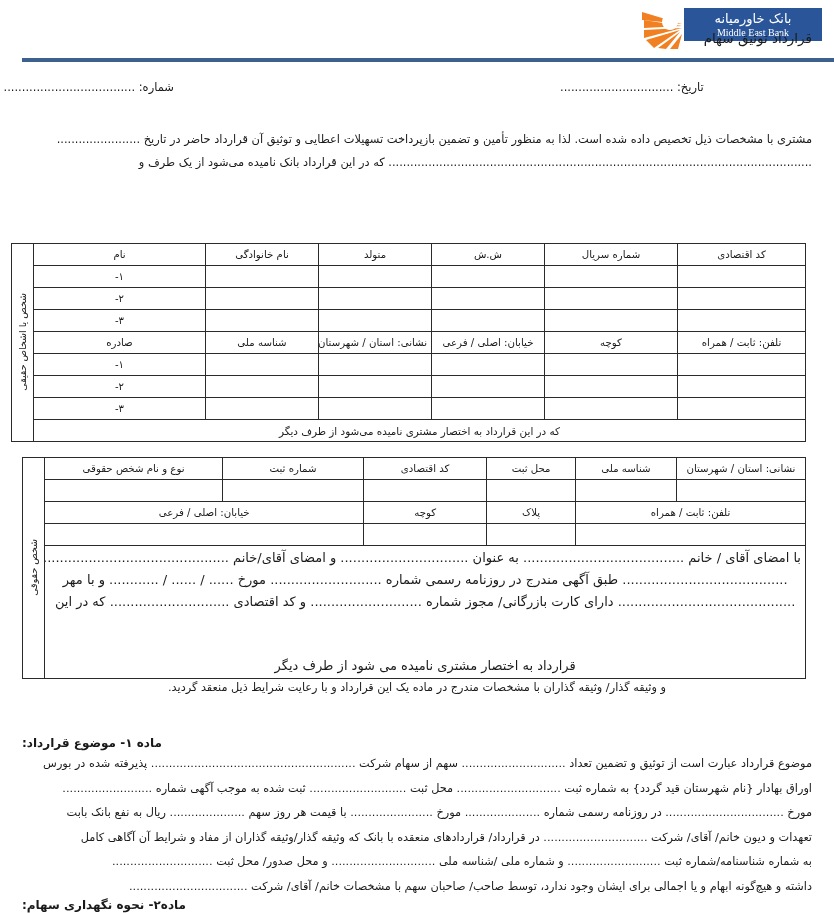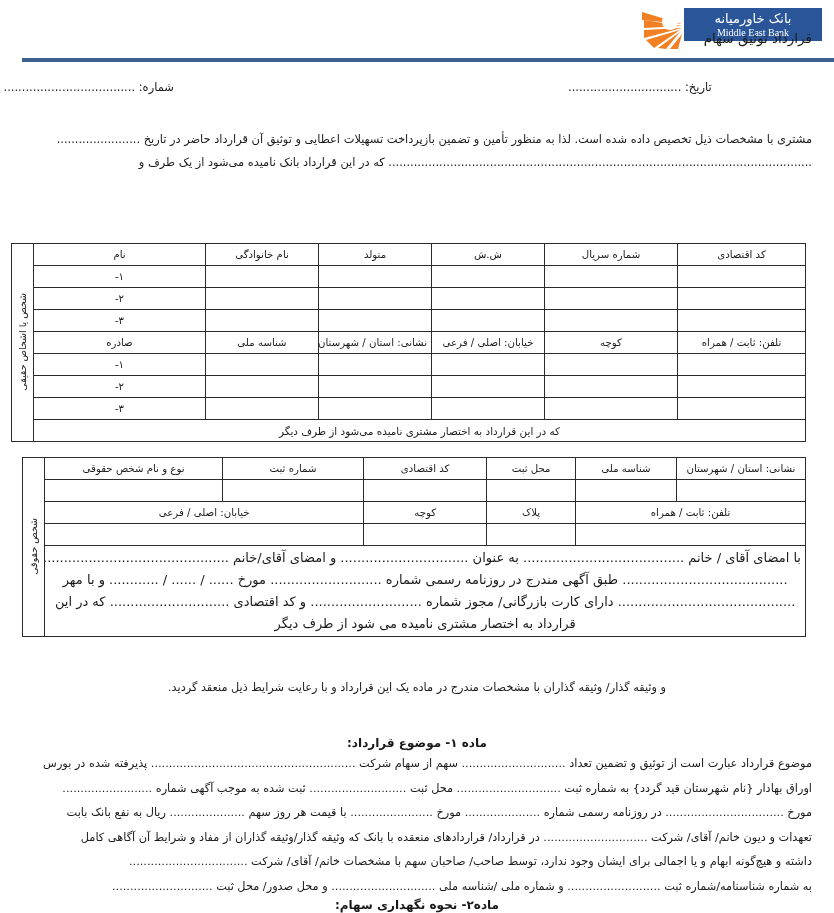--- a/index.html
+++ b/index.html
@@ -80,21 +80,20 @@
     position: absolute;
     top: 80px;
     right: 0;
     left: 0;
     height: 22px;
     font-size: 11.5px;
   }
   .meta-item {
     position: absolute;
     white-space: nowrap;
-    margin-left: 8px;
   }
   .meta-num { right: 660px; }
   .meta-date { right: 690px; left: auto; }
   .meta-date { right: auto; left: 560px; }
 
   
   .intro {
     position: absolute;
     top: 128px;
     right: 22px;
@@ -153,35 +152,35 @@
     height: 22px;
   }
   td.freetext {
     text-align: justify;
     font-size: 13px;
     line-height: 22px;
     padding: 3px 8px 5px 8px;
     white-space: normal;
   }
   td.freetext p { margin: 0; }
-  td.freetext p.last { text-align: center; }
+  td.freetext p.last { text-align: center; margin-top: 42px; }
 
   
   .section {
     position: absolute;
     right: 22px;
     left: 22px;
     font-size: 11.3px;
     line-height: 24px;
   }
   .center-line { text-align: center; }
   .heading {
     font-weight: bold;
     font-size: 12px;
-    text-align: center;
+    text-align: left;
   }
   .body-par {
     text-align: justify;
     font-size: 11.3px;
     line-height: 24.5px;
   }
   .body-par p { margin: 0; }
 </style>
 </head>
 <body>
@@ -372,17 +371,17 @@
 </div>
 
 <div class="section center-line" style="top:676px;">و وثیقه گذار/ وثیقه گذاران با مشخصات مندرج در ماده یک این قرارداد و با رعایت شرایط ذیل منعقد گردید.</div>
 
 <div class="section heading" style="top:731px;">ماده ۱- موضوع قرارداد:</div>
 <div class="section body-par" style="top:752px;">
   <p>موضوع قرارداد عبارت است از توثیق و تضمین تعداد ............................. سهم از سهام شرکت ......................................................... پذیرفته شده در بورس</p>
   <p>اوراق بهادار {نام شهرستان قید گردد} به شماره ثبت ............................. محل ثبت ........................... ثبت شده به موجب آگهی شماره .........................</p>
   <p>مورخ ................................. در روزنامه رسمی شماره ..................... مورخ ....................... با قیمت هر روز سهم ..................... ریال به نفع بانک بابت</p>
   <p>تعهدات و دیون خانم/ آقای/ شرکت ............................. در قرارداد/ قراردادهای منعقده با بانک که وثیقه گذار/وثیقه گذاران از مفاد و شرایط آن آگاهی کامل</p>
+  <p>به شماره شناسنامه/شماره ثبت .......................... و شماره ملی /شناسه ملی ............................. و محل صدور/ محل ثبت ............................</p>
   <p>داشته و هیچ‌گونه ابهام و یا اجمالی برای ایشان وجود ندارد، توسط صاحب/ صاحبان سهم با مشخصات خانم/ آقای/ شرکت .................................</p>
-  <p>به شماره شناسنامه/شماره ثبت .......................... و شماره ملی /شناسه ملی ............................. و محل صدور/ محل ثبت ............................</p>
 </div>
 
 <div class="section heading" style="top:893px;">ماده۲- نحوه نگهداری سهام:</div>
 
 </body></html>

